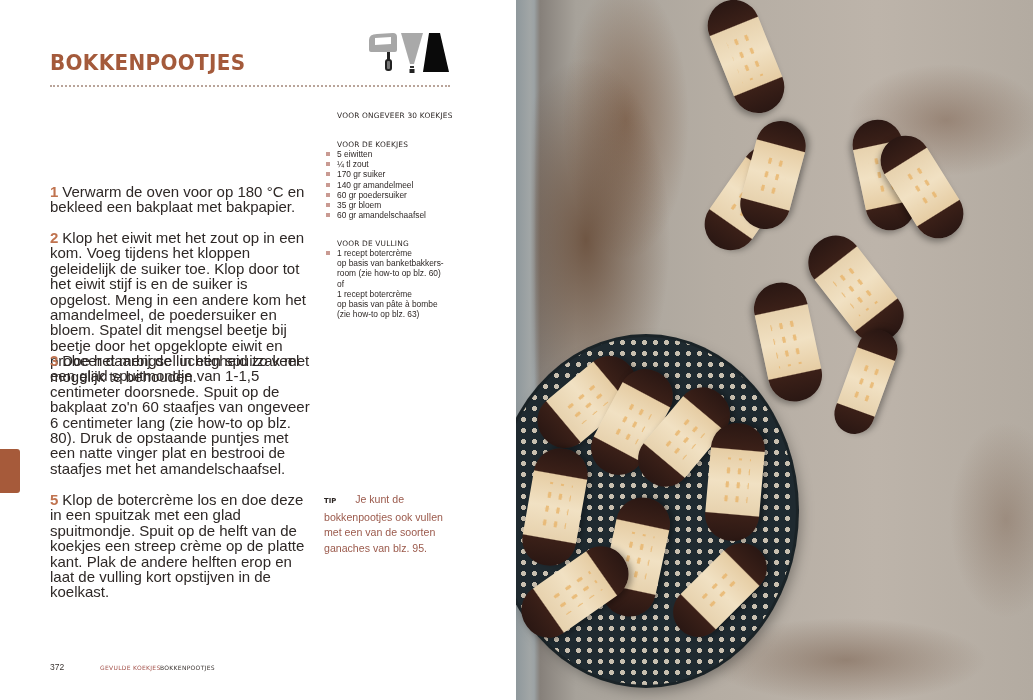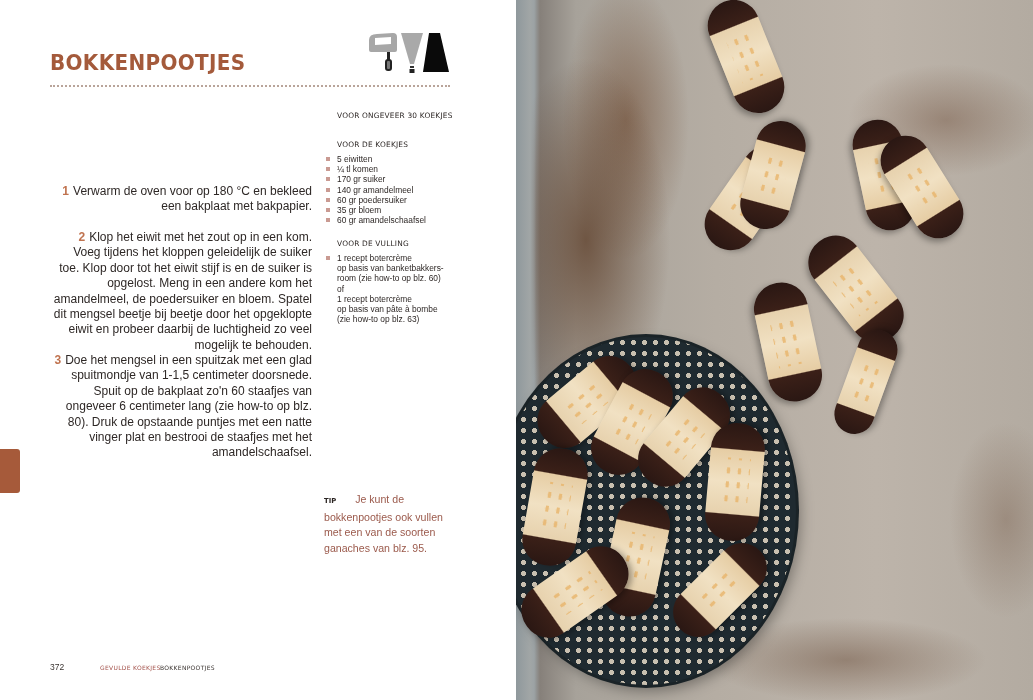--- a/index.html
+++ b/index.html
@@ -9,26 +9,26 @@
     .left-page { position: absolute; left: 0; top: 0; width: 516px; height: 618px; background: #fff; }
     .right-page { position: absolute; left: 516px; top: 0; width: 517px; height: 700px; overflow: hidden; }
 
     .title { position: absolute; left: 50px; top: 51px; font-family: "DejaVu Sans", sans-serif; font-weight: bold; font-size: 20px; letter-spacing: 0.3px; color: #a45a3b; transform: scaleY(1.05); }
     .dotted-rule { position: absolute; left: 50px; top: 85px; width: 400px; height: 0; border-top: 2px dotted #b9a49a; }
 
     .tools { position: absolute; left: 367px; top: 30px; width: 84px; height: 44px; }
 
     .intro { position: absolute; left: 50px; top: 107px; width: 262px; font-family: "DejaVu Sans", sans-serif; font-weight: bold; font-size: 10.2px; line-height: 16.2px; color: #9b5a4c; text-transform: uppercase; letter-spacing: 0.1px; }
 
-    .step { position: absolute; left: 50px; width: 262px; font-size: 12px; line-height: 15.4px; color: #2e2826; text-align: right; }
+    .step { position: absolute; left: 50px; width: 262px; font-size: 15px; line-height: 15.4px; color: #2e2826; }
     .step-num { color: #c0734f; font-weight: bold; margin-right: 4px; }
 
     .sidebar { position: absolute; left: 337px; width: 120px; }
     .side-heading { font-family: "DejaVu Sans", sans-serif; font-weight: normal; font-size: 7.4px; color: #2b2523; text-transform: uppercase; letter-spacing: 0.2px; }
-    .ing-list { list-style: none; margin-top: 5px; }
+    .ing-list { list-style: none; }
     .ing-list li { position: relative; font-size: 8.4px; line-height: 10.2px; color: #2e2826; padding-left: 0; }
     .ing-list li.bullet::before { content: ""; position: absolute; left: -11px; top: 3px; width: 4px; height: 4px; background: #c99a92; }
 
     .tip { position: absolute; left: 324px; top: 492px; width: 120px; font-size: 10.6px; line-height: 15.6px; color: #9b5a4c; }
     .tip-label { font-family: "DejaVu Sans", sans-serif; font-weight: bold; font-size: 6.8px; color: #2b2523; margin-right: 19px; }
     .footer-page { position: absolute; left: 50px; top: 662px; font-size: 8.5px; color: #3a3330; }
     .footer-section { position: absolute; left: 100px; top: 664px; font-family: "DejaVu Sans", sans-serif; font-size: 6px; letter-spacing: 0.3px; color: #a4534c; text-transform: uppercase; }
     .footer-title { position: absolute; left: 160px; top: 664px; font-family: "DejaVu Sans", sans-serif; font-size: 6px; letter-spacing: 0.3px; color: #3a3330; text-transform: uppercase; }
 
     .thumb-tab { position: absolute; left: 0; top: 449px; width: 20px; height: 44px; background: #a65a3a; border-radius: 0 3px 3px 0; }
@@ -92,30 +92,33 @@
 
   <p class="step" style="top:184px">
     <span class="step-num">1</span><span>Verwarm de oven voor op 180 °C en bekleed een bakplaat met bakpapier.</span>
   </p>
   <p class="step" style="top:230px">
     <span class="step-num">2</span><span>Klop het eiwit met het zout op in een kom. Voeg tijdens het kloppen geleidelijk de suiker toe. Klop door tot het eiwit stijf is en de suiker is opgelost. Meng in een andere kom het amandelmeel, de poedersuiker en bloem. Spatel dit mengsel beetje bij beetje door het opgeklopte eiwit en probeer daarbij de luchtigheid zo veel mogelijk te behouden.</span>
   </p>
   <p class="step" style="top:353px">
     <span class="step-num">3</span><span>Doe het mengsel in een spuitzak met een glad spuitmondje van 1-1,5 centimeter doorsnede. Spuit op de bakplaat zo'n 60 staafjes van ongeveer 6 centimeter lang (zie how-to op blz. 80). Druk de opstaande puntjes met een natte vinger plat en bestrooi de staafjes met het amandelschaafsel.</span>
   </p>
+  <p class="step" style="top:492px">
+    <span class="step-num">5</span><span>Klop de botercrème los en doe deze in een spuitzak met een glad spuitmondje. Spuit op de helft van de koekjes een streep crème op de platte kant. Plak de andere helften erop en laat de vulling kort opstijven in de koelkast.</span>
+  </p>
 
   <div class="sidebar" style="top:111px">
     <div class="side-heading">Voor ongeveer 30 koekjes</div>
   </div>
 
   <div class="sidebar" style="top:140px">
     <div class="side-heading">Voor de koekjes</div>
     <ul class="ing-list">
       <li class="bullet">5 eiwitten</li>
-      <li class="bullet">¼ tl komen</li>
+      <li class="bullet">¼ tl zout</li>
       <li class="bullet">170 gr suiker</li>
       <li class="bullet">140 gr amandelmeel</li>
       <li class="bullet">60 gr poedersuiker</li>
       <li class="bullet">35 gr bloem</li>
       <li class="bullet">60 gr amandelschaafsel</li>
     </ul>
   </div>
 
   <div class="sidebar" style="top:239px">
     <div class="side-heading">Voor de vulling</div>

